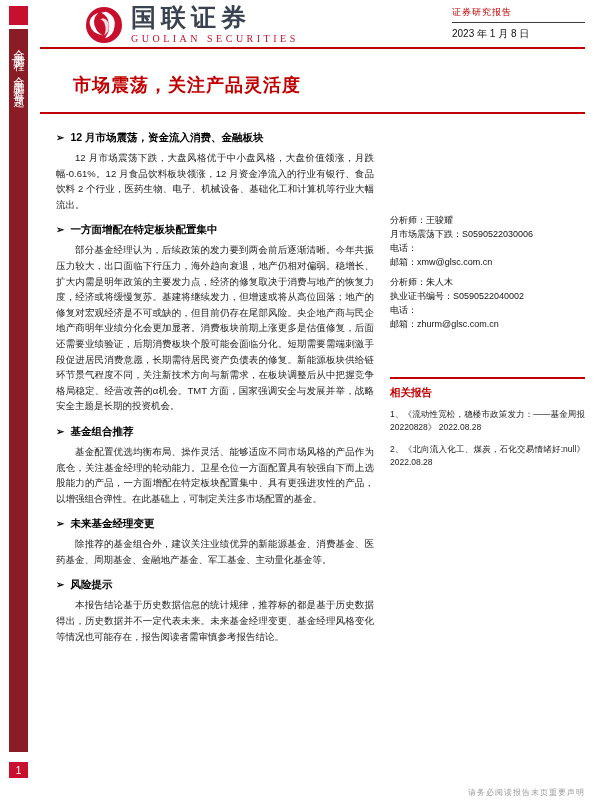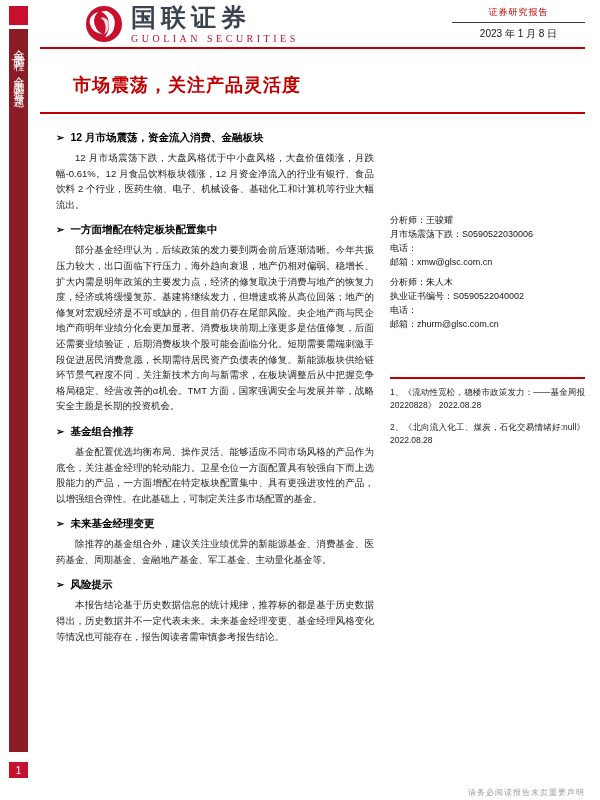--- a/index.html
+++ b/index.html
@@ -9,25 +9,25 @@
 
   
   .sb-top{position:absolute;left:9px;top:6px;width:19px;height:19px;background:#c8102e;}
   .sb-bar{position:absolute;left:9px;top:29px;width:19px;height:723px;background:#8a1c26;
           display:flex;justify-content:center;}
   .sb-text{writing-mode:vertical-rl;color:#fff;font-size:11px;letter-spacing:4px;padding-top:12px;}
   .page-num{position:absolute;left:9px;top:762px;width:19px;height:16px;background:#c8102e;color:#fff;
             font-size:10px;display:flex;align-items:center;justify-content:center;}
 
   
-  .logo{position:absolute;left:85px;top:5px;display:flex;align-items:flex-start;gap:8px;}
+  .logo{position:absolute;left:85px;top:5px;display:flex;align-items:flex-end;gap:8px;}
   .logo-mark{width:38px;height:38px;display:block;}
   .logo-cn{font-size:25px;font-weight:bold;color:#39424e;letter-spacing:5px;line-height:1;}
   .logo-en{font-size:10px;color:#c8102e;letter-spacing:3.5px;margin-top:3px;font-family:Liberation Serif, serif;}
-  .header-right{position:absolute;left:452px;top:6px;width:133px;text-align:center;}
+  .header-right{position:absolute;left:452px;top:6px;width:133px;text-align:left;}
   .report-type{font-size:9px;color:#c00000;letter-spacing:1px;}
   .hr-divider{border-bottom:1px solid #3a3a3a;margin:3px 0 4px;}
   .report-date{font-size:10px;color:#111;}
 
   .rule-top{position:absolute;left:40px;top:47px;width:545px;height:2px;background:#c00000;}
   .title{position:absolute;left:56px;top:56px;margin:17px;font-size:18px;font-weight:bold;color:#c00000;letter-spacing:1px;}
   .subtitle{position:absolute;left:56px;top:90px;width:318px;text-align:right;font-size:13px;font-weight:bold;color:#111;}
   .rule-title{position:absolute;left:40px;top:112px;width:545px;height:2px;background:#c00000;}
 
   
@@ -136,20 +136,21 @@
     </div>
 
     <div class="analyst">
       <div class="a-line">分析师：朱人木</div>
       <div class="a-line">执业证书编号：S0590522040002</div>
       <div class="a-line">电话：</div>
       <div class="a-line">邮箱：zhurm@glsc.com.cn</div>
     </div>
 
     <div class="related">
+      <div class="rel-title">相关报告</div>
       <div class="rel-item">
         <span>1、《流动性宽松，稳楼市政策发力：——基金周报20220828》</span>
         <span class="rel-date">2022.08.28</span>
       </div>
       <div class="rel-item">
         <span>2、《北向流入化工、煤炭，石化交易情绪好:null》</span>
         <span class="rel-date">2022.08.28</span>
       </div>
     </div>
 

